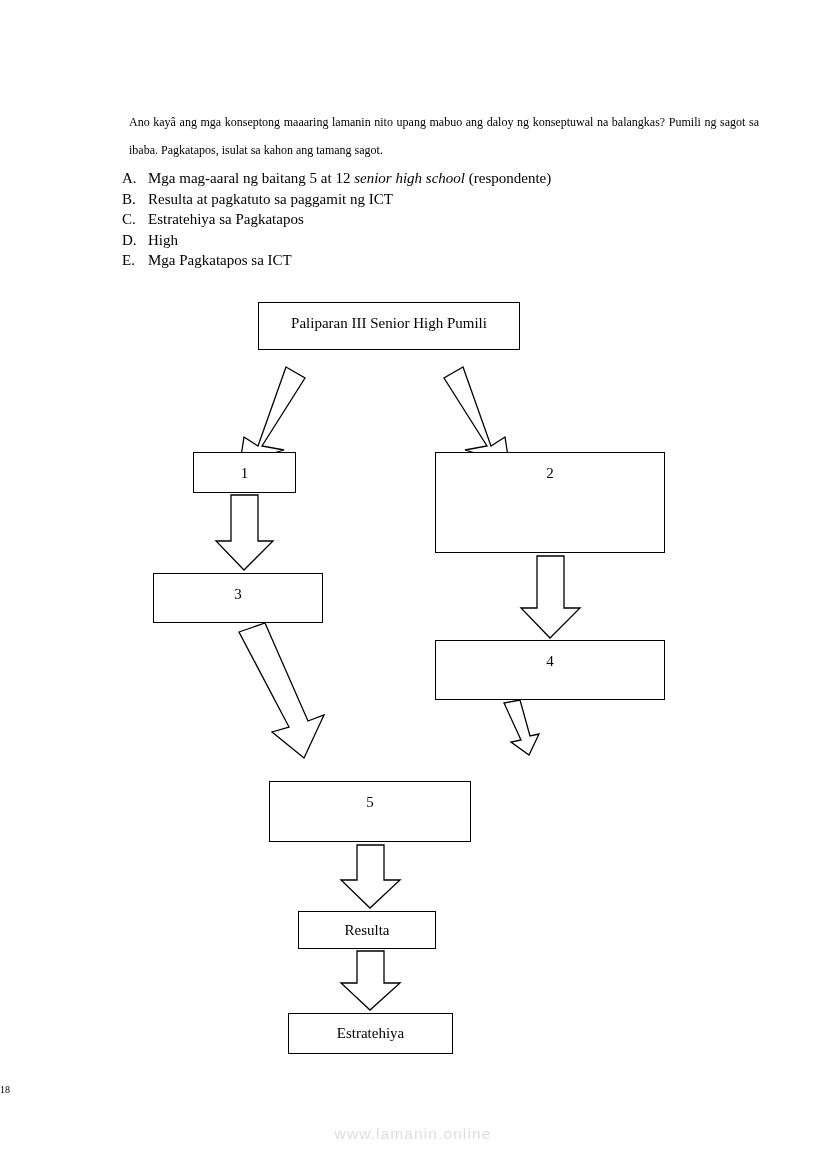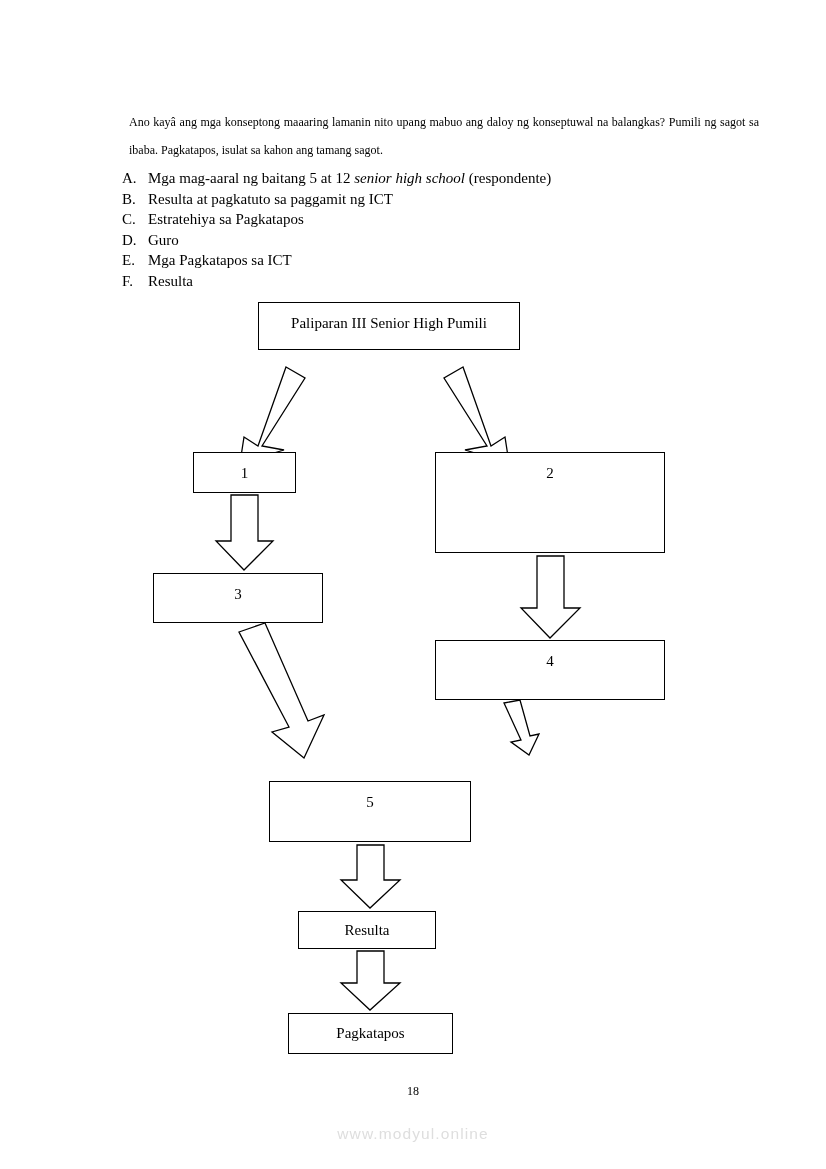--- a/index.html
+++ b/index.html
@@ -63,22 +63,21 @@
   }
   .node-label {
     display: block;
     padding-top: 13px;
   }
   .page-number {
     position: absolute;
     left: 0;
     top: 1084px;
     width: 826px;
-    text-align: center;
-    font-size: 12px;
+    font-size: 10px;
   }
   .watermark {
     position: absolute;
     left: 0;
     top: 1125px;
     width: 826px;
     text-align: center;
     font-size: 15.5px;
     letter-spacing: 1.1px;
     color: #dedede;
@@ -96,27 +95,24 @@
     <span class="answer-row">
       <span class="answer-letter">A.</span><span class="answer-text"><span>Mga mag-aaral ng baitang 5 at 12 </span><i>senior high school</i><span> (respondente)</span></span>
     </span>
     <span class="answer-row">
       <span class="answer-letter">B.</span><span class="answer-text"><span>Resulta at pagkatuto sa paggamit ng ICT</span><i></i><span></span></span>
     </span>
     <span class="answer-row">
       <span class="answer-letter">C.</span><span class="answer-text"><span>Estratehiya sa Pagkatapos</span><i></i><span></span></span>
     </span>
     <span class="answer-row">
-      <span class="answer-letter">D.</span><span class="answer-text"><span>Guro</span><i></i><span></span></span>
+      <span class="answer-letter">D.</span><span class="answer-text"><span>High</span><i></i><span></span></span>
     </span>
     <span class="answer-row">
       <span class="answer-letter">E.</span><span class="answer-text"><span>Mga Pagkatapos sa ICT</span><i></i><span></span></span>
-    </span>
-    <span class="answer-row">
-      <span class="answer-letter">F.</span><span class="answer-text"><span>Resulta</span><i></i><span></span></span>
     </span>
   </div>
 
   <svg id="diagram" width="826" height="1169">
     <g fill="#ffffff" stroke="#000000" stroke-width="1.3" stroke-linejoin="miter">
 
       <polygon points="286,367 305,378 262,446 284,450 240,463 244,437 258,446"></polygon>
 
       <polygon points="463,367 444,378 487,446 465,450 509,463 505,437 491,446"></polygon>
 
@@ -156,19 +152,19 @@
 
   <div class="node-box" style="left:269px; top:781px; width:202px; height:61px;">
     <span class="node-label">5</span>
   </div>
 
   <div class="node-box" style="left:298px; top:911px; width:138px; height:38px;">
     <span class="node-label" style="padding-top:11px;">Resulta</span>
   </div>
 
   <div class="node-box" style="left:288px; top:1013px; width:165px; height:41px;">
-    <span class="node-label" style="padding-top:12px;">Pagkatapos</span>
+    <span class="node-label" style="padding-top:12px;">Estratehiya</span>
   </div>
 
   <div class="page-number">18</div>
-  <div class="watermark">www.modyul.online</div>
+  <div class="watermark">www.lamanin.online</div>
 
 </div>
 
 </body></html>

